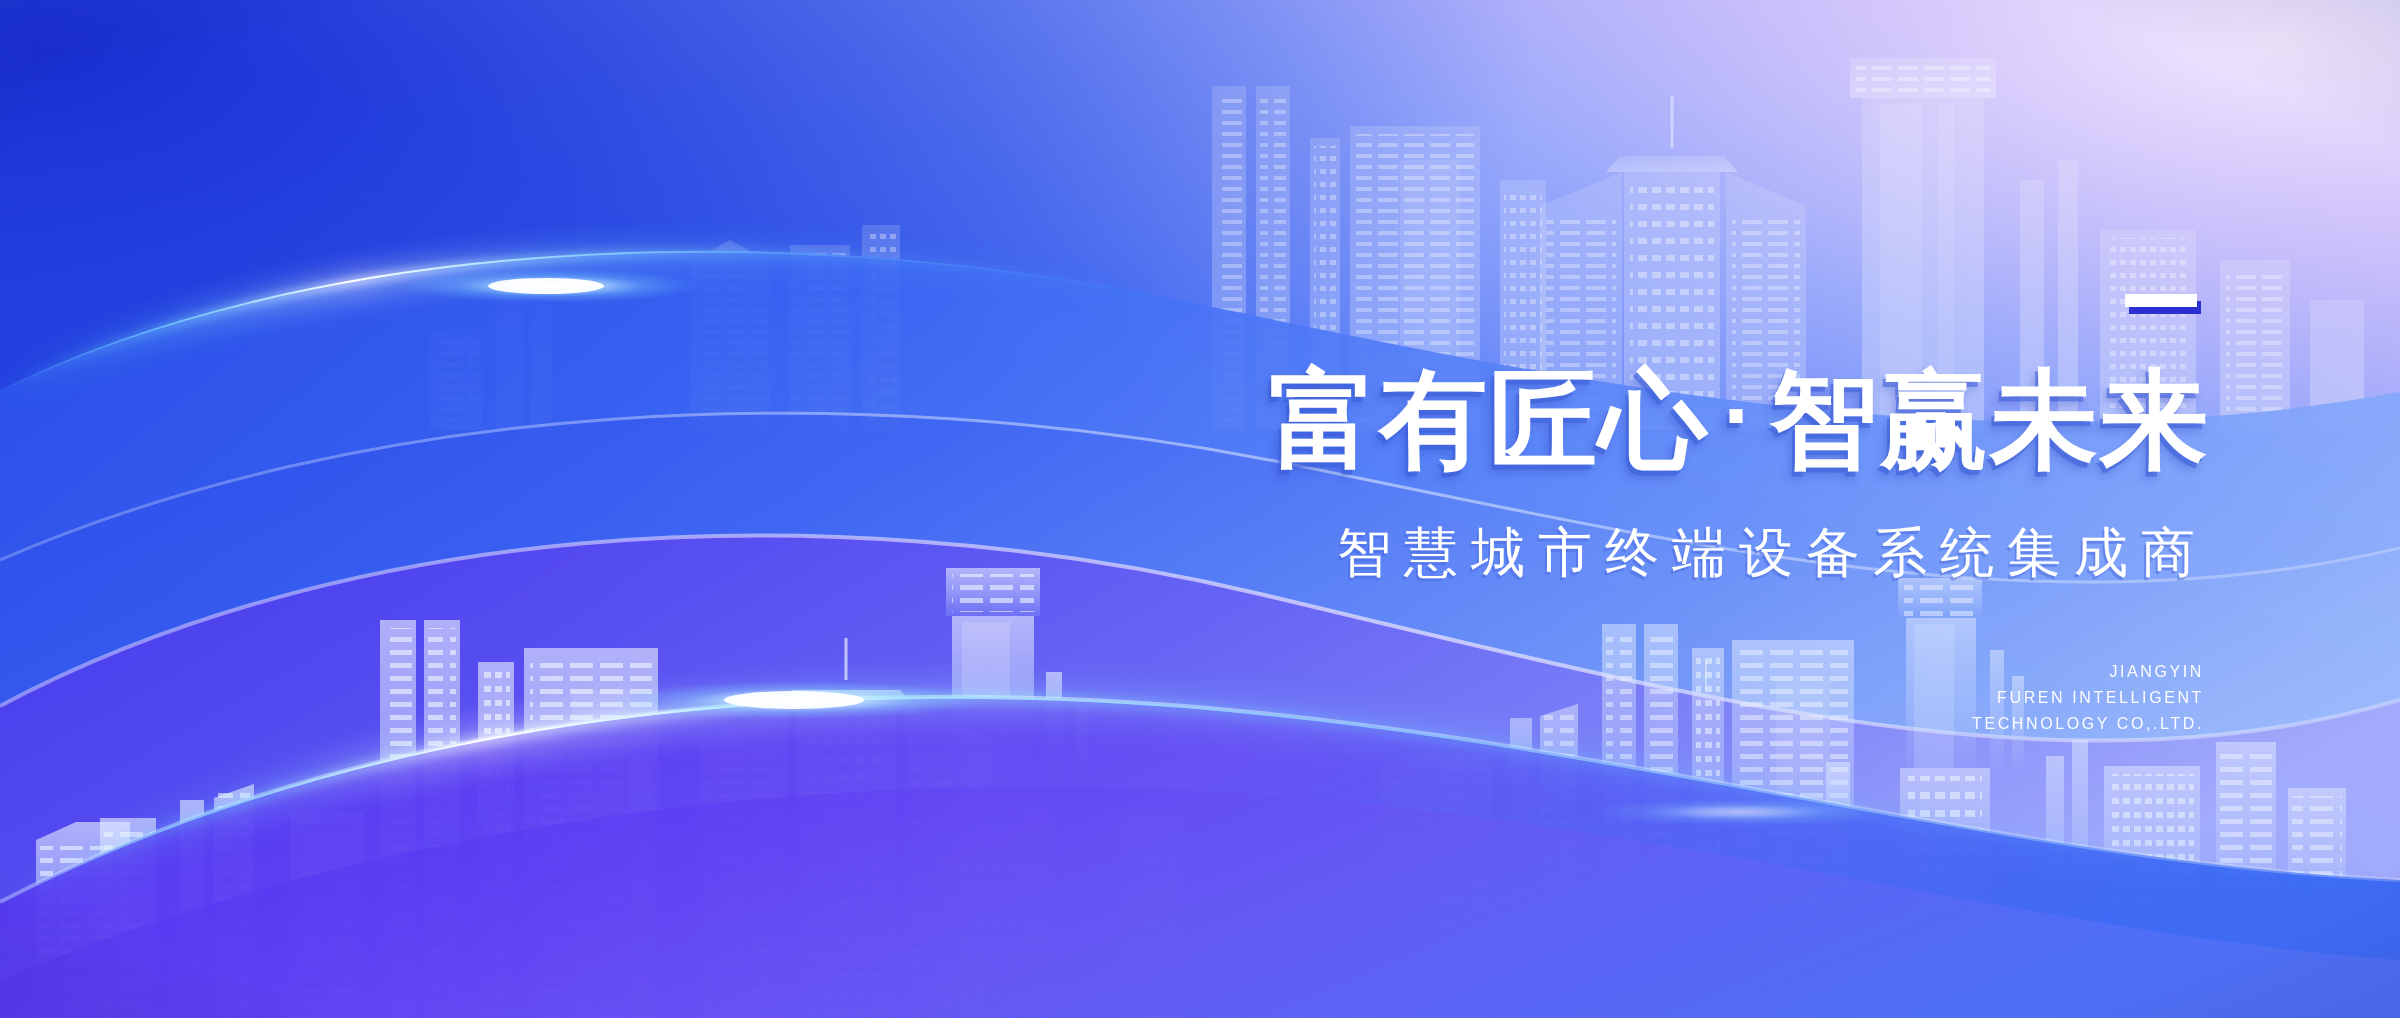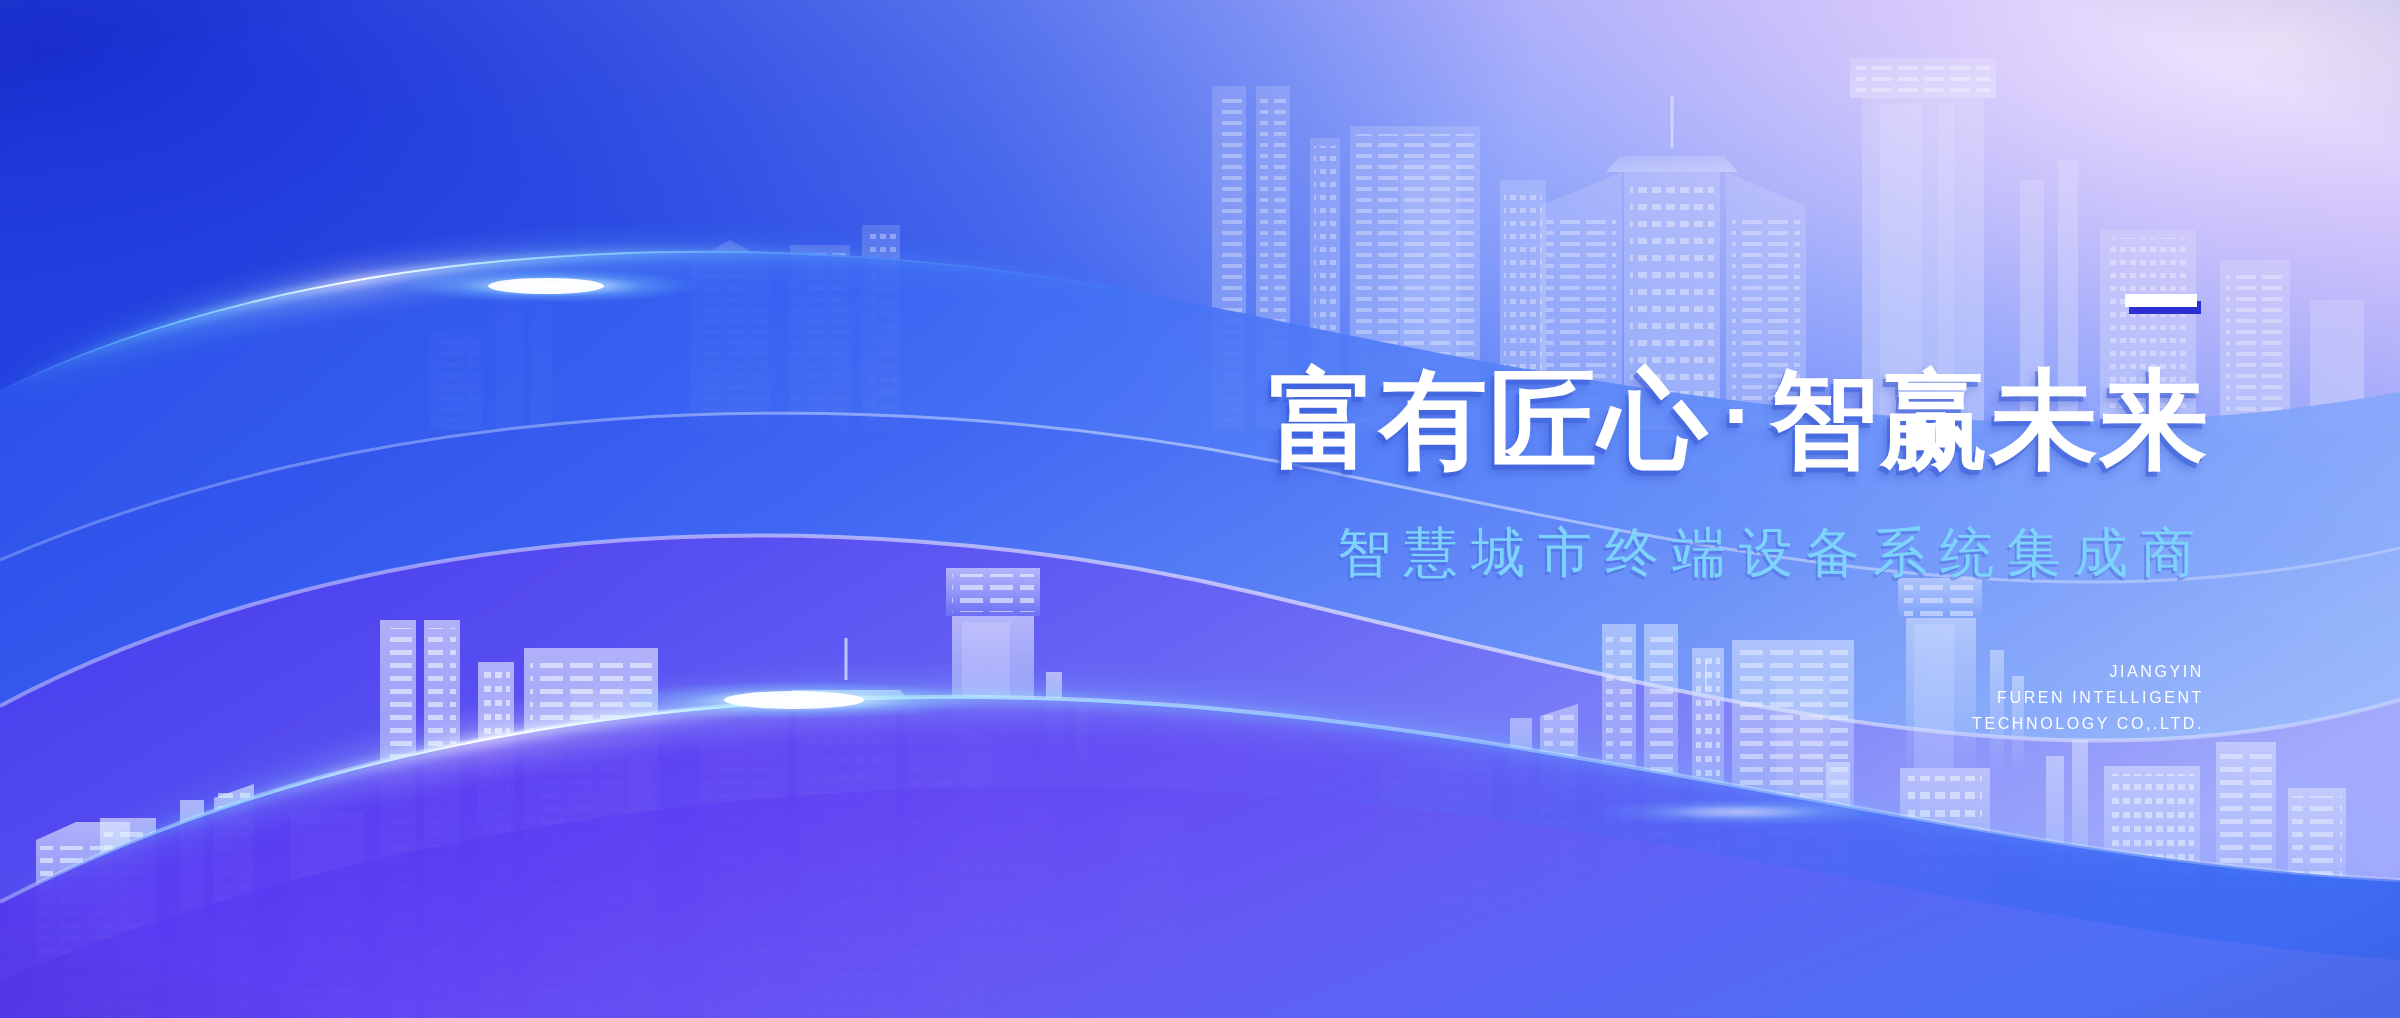--- a/index.html
+++ b/index.html
@@ -60,21 +60,21 @@
     font-size: 92px;
     vertical-align: 10px;
   }
   #subheadline {
     position: absolute;
     right: 192px;
     top: 508px;
     margin: 0;
     font-size: 54px;
     font-weight: 400;
-    color: #7dd3fc;
+    color: #ffffff;
     letter-spacing: 13px;
     white-space: nowrap;
     text-shadow: -2px 3px 0 rgba(70,100,220,0.45);
   }
   #company-block {
     position: absolute;
     right: 196px;
     top: 650px;
     text-align: right;
     color: #ffffff;

